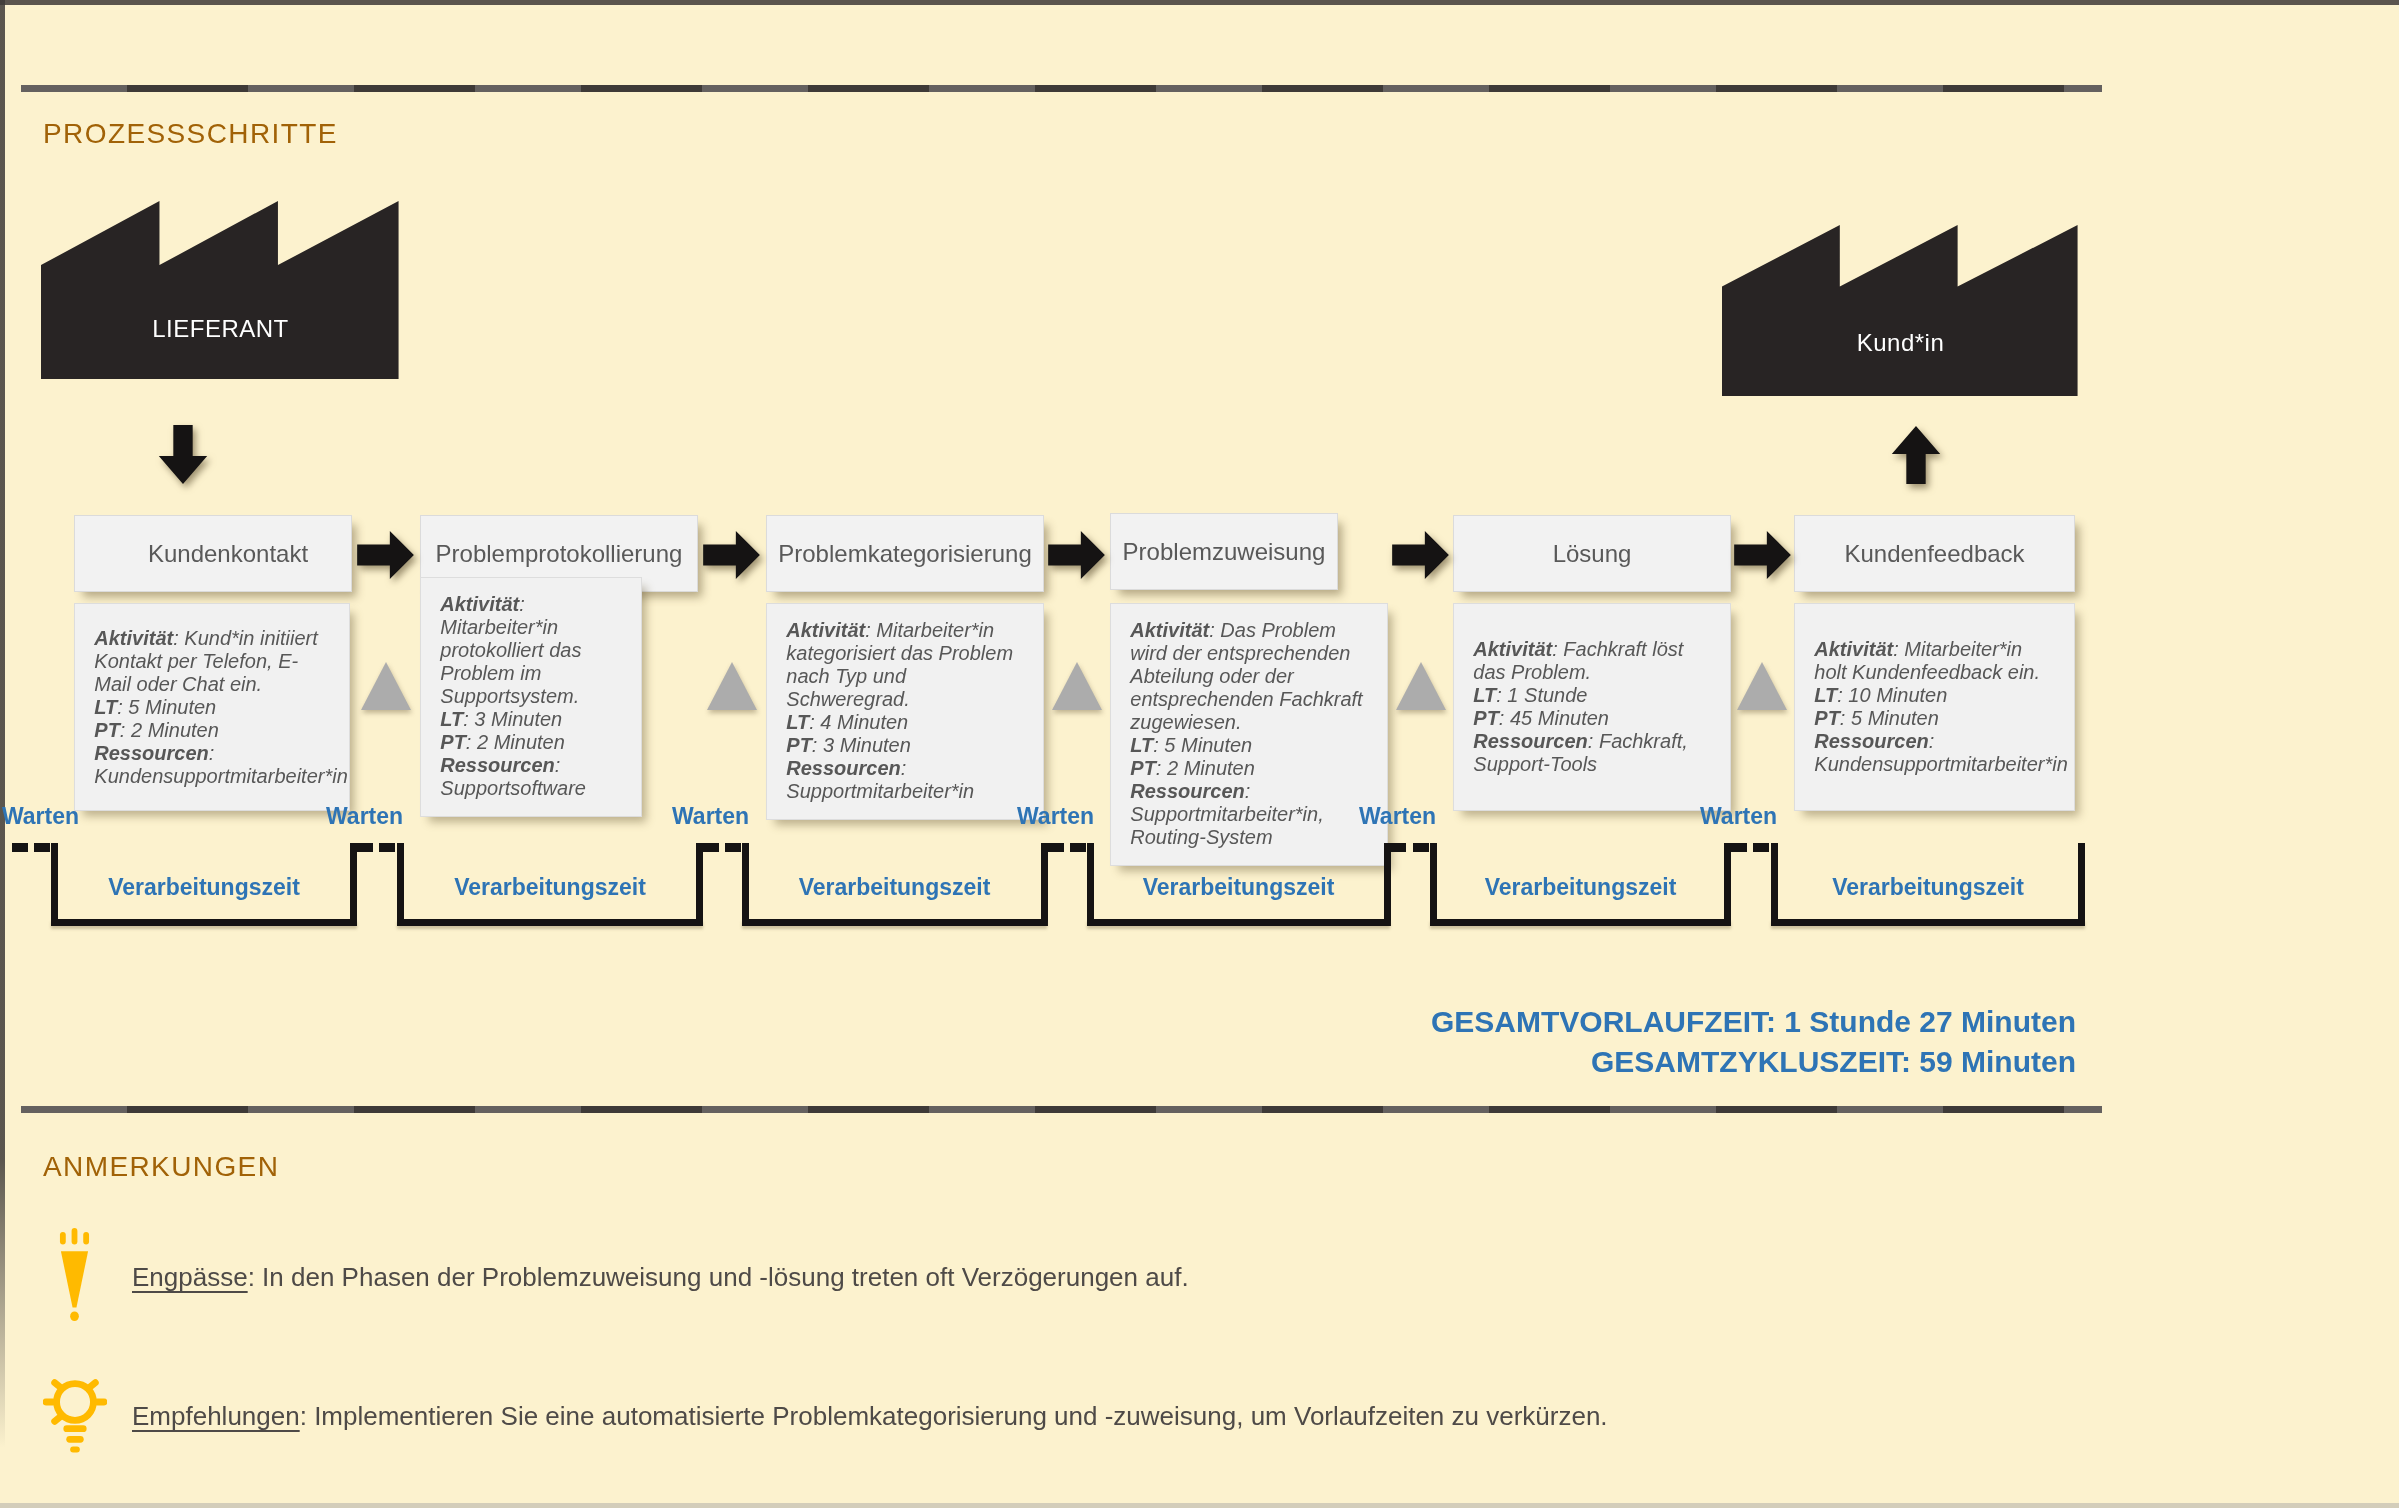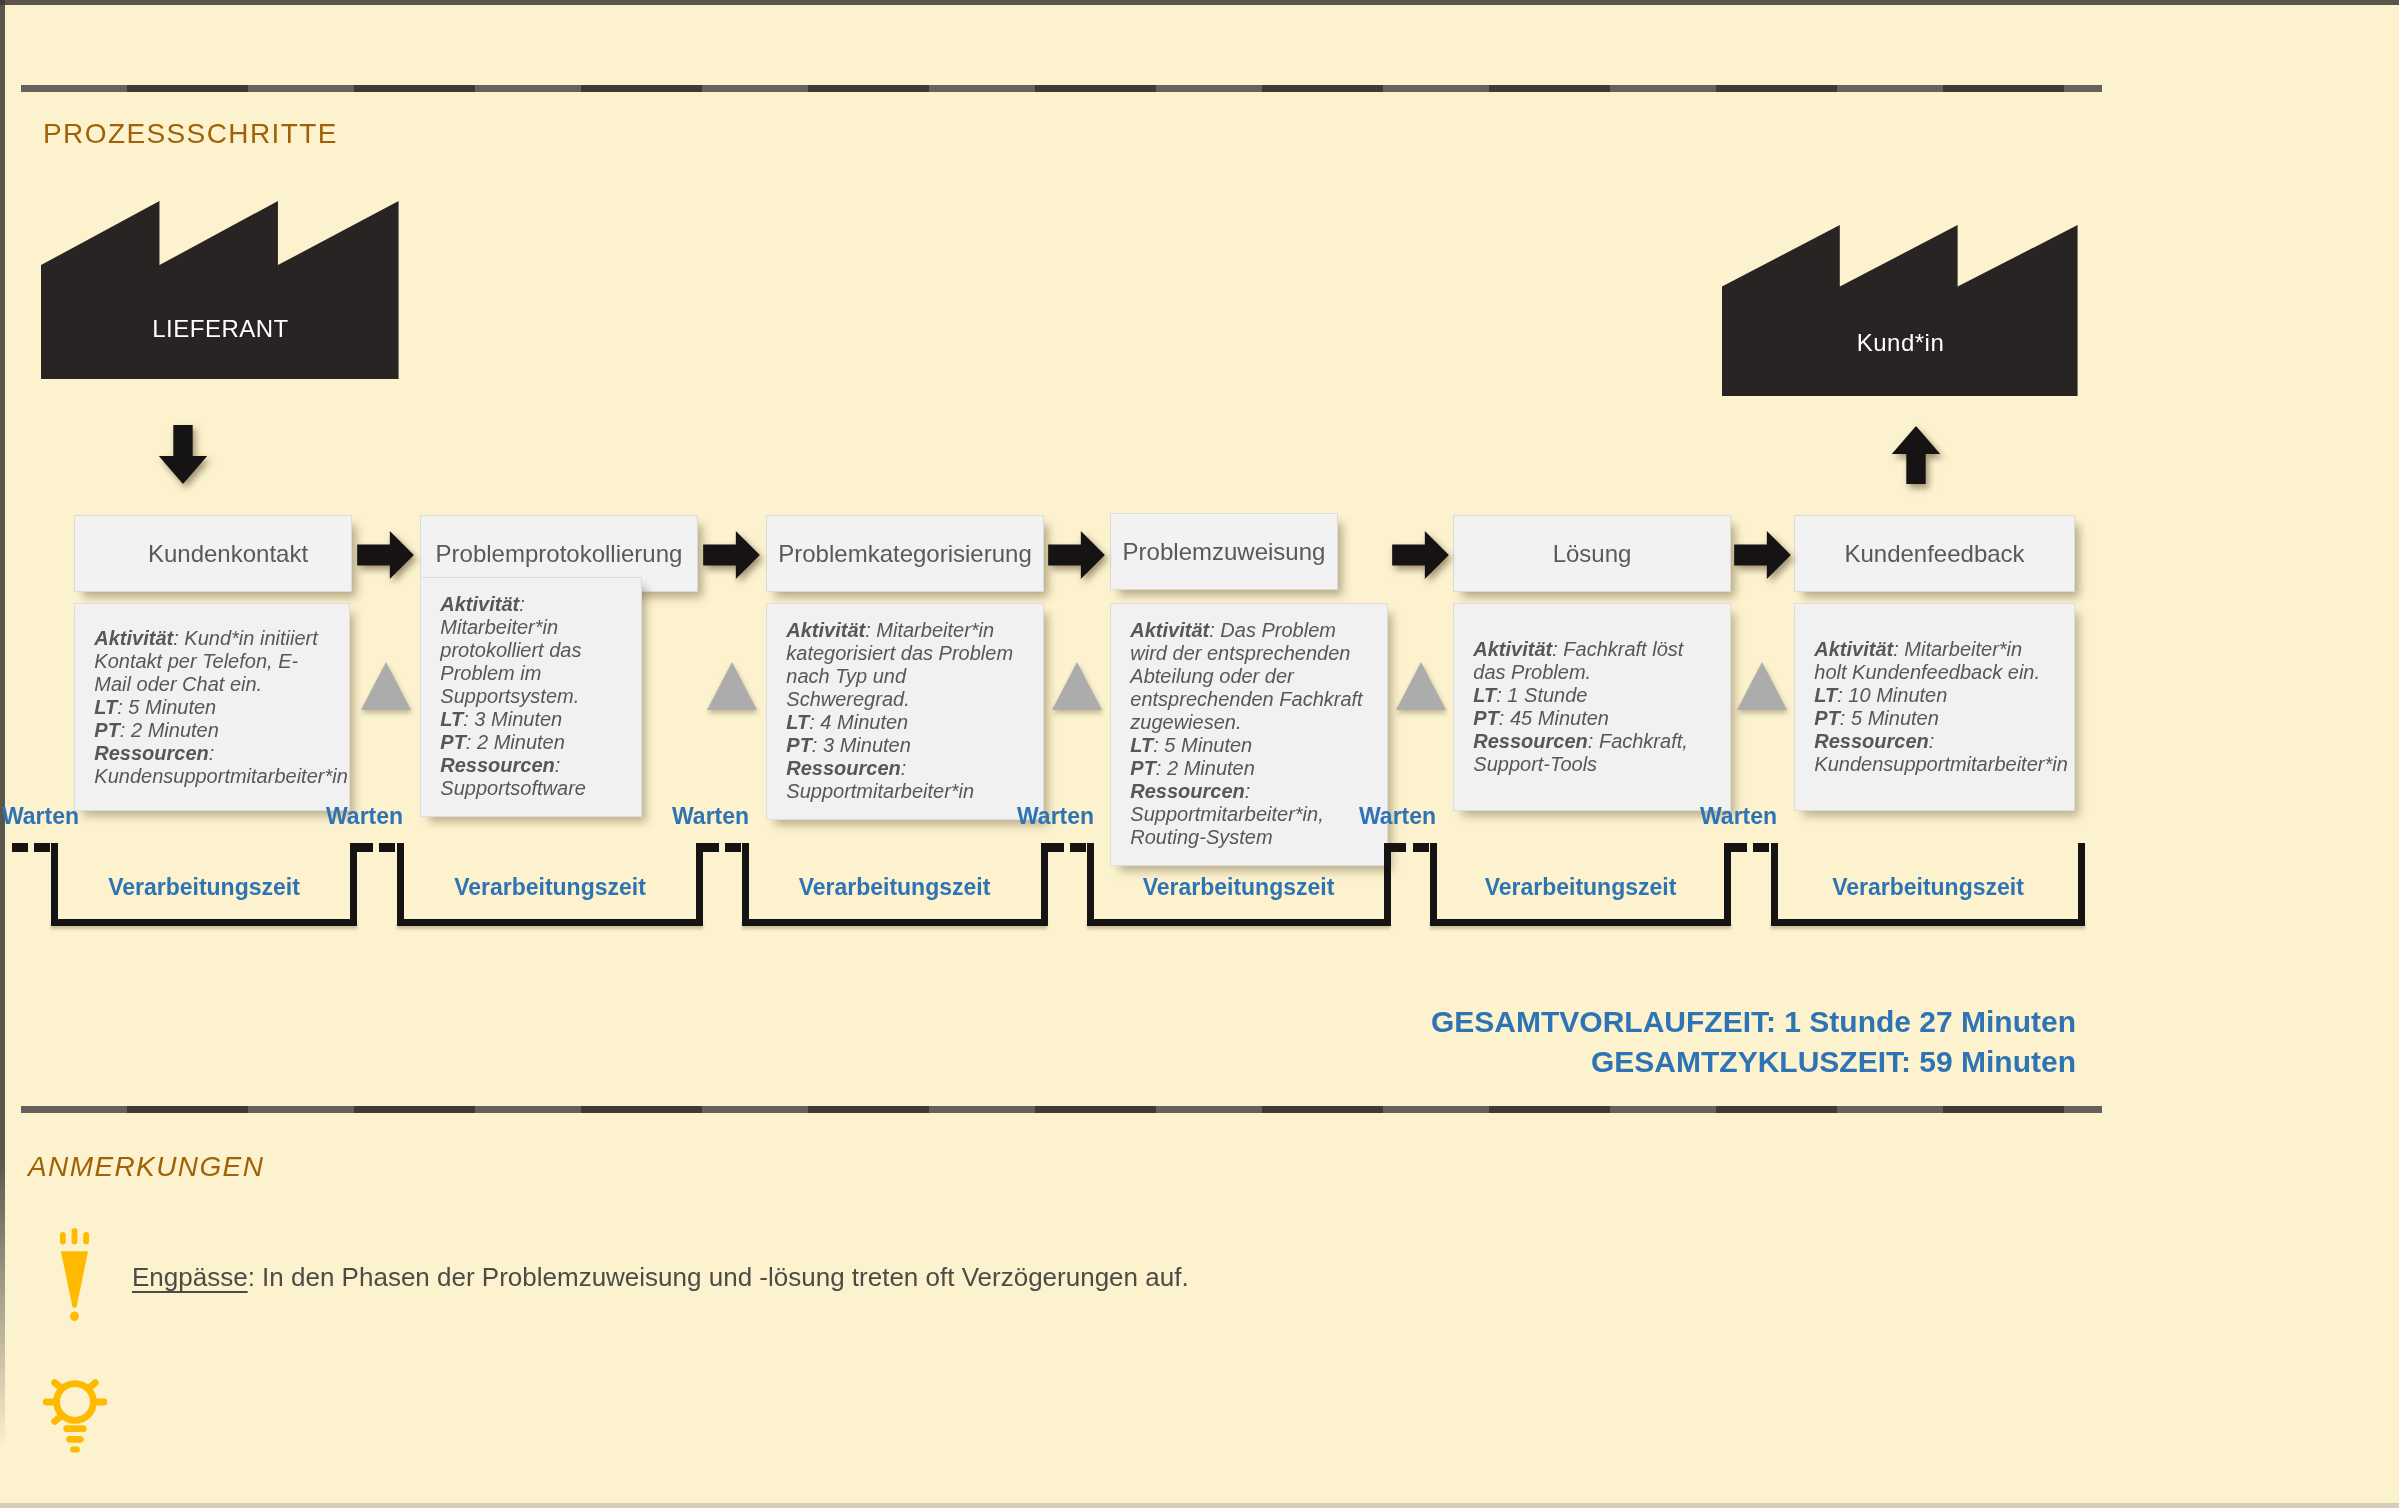--- a/index.html
+++ b/index.html
@@ -212,21 +212,21 @@
       <div class="abs bline" style="left: 1771px; top: 919px; width: 314px;"></div>
       <div class="abs plabel" style="left: 1771px; top: 874px; width: 314px;">Verarbeitungszeit</div>
     </div>
 
   <div class="abs totals" style="left:1159px;top:1002px;">
     <div>GESAMTVORLAUFZEIT: 1 Stunde 27 Minuten</div>
     <div>GESAMTZYKLUSZEIT: 59 Minuten</div>
   </div>
 
   <div class="abs rule rule2"></div>
-  <div class="abs section-h" style="left:28px;top:1151px;font-style:italic;">ANMERKUNGEN</div>
+  <div class="abs section-h" style="left:43px;top:1151px;">ANMERKUNGEN</div>
 
   <div class="abs" style="left:58px;top:1228px;">
     <svg width="33" height="97" viewBox="0 0 34 100">
       <g fill="#FFBA00">
         <rect x="2" y="4" width="6" height="13" rx="3"></rect>
         <rect x="14" y="0" width="6" height="17" rx="3"></rect>
         <rect x="26" y="4" width="6" height="13" rx="3"></rect>
         <polygon points="3,24 31,24 19,82 15,82"></polygon>
         <ellipse cx="17" cy="91" rx="4.5" ry="5"></ellipse>
       </g>
@@ -246,15 +246,18 @@
         <line x1="54" y1="13" x2="48" y2="18"></line>
         <line x1="12" y1="53" x2="18" y2="48"></line>
       </g>
       <g fill="#FFBA00">
         <rect x="21" y="57" width="24" height="7" rx="3.5"></rect>
         <rect x="24" y="68" width="18" height="7" rx="3.5"></rect>
         <rect x="28" y="79" width="10" height="6" rx="3"></rect>
       </g>
     </svg>
   </div>
+  <div class="abs note-text" style="left:132px;top:1401px;">
+    <span class="lead">Empfehlungen</span><span>: Implementieren Sie eine automatisierte Problemkategorisierung und -zuweisung, um Vorlaufzeiten zu verkürzen.</span>
+  </div>
 
 </div>
 
 
 </body></html>

